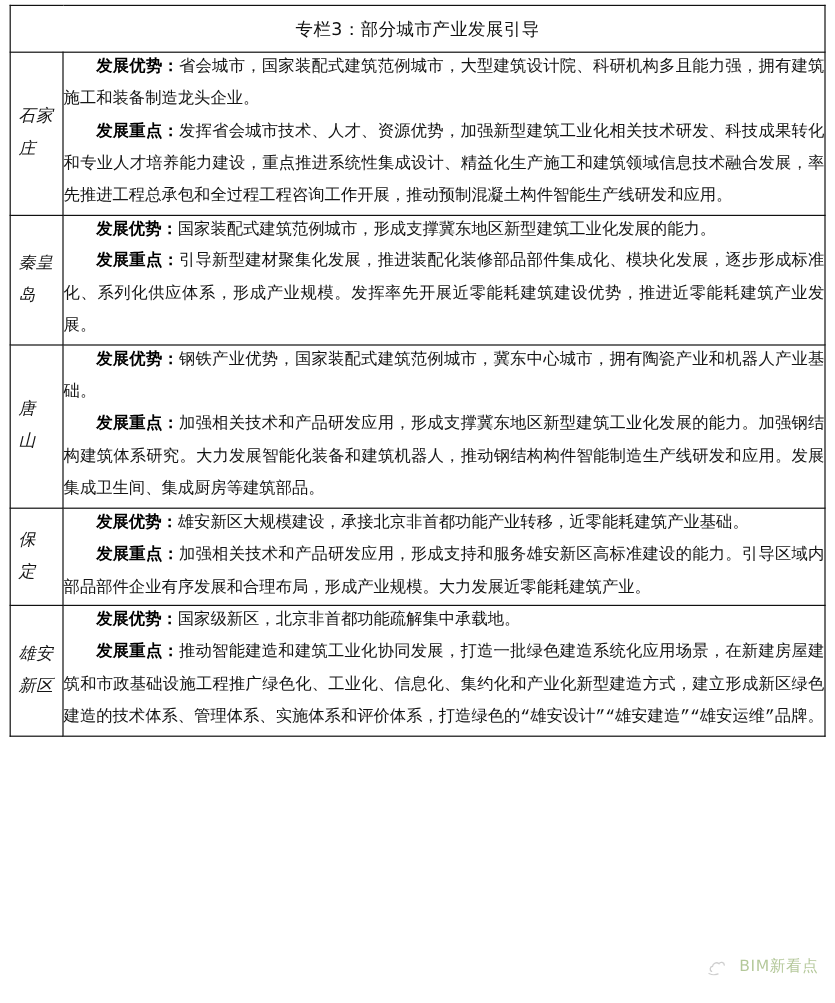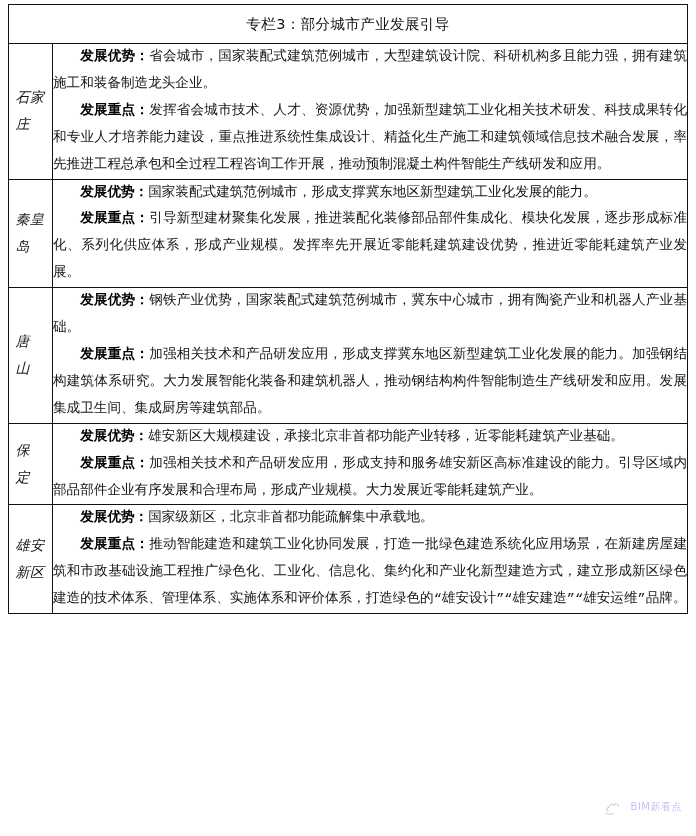--- a/index.html
+++ b/index.html
@@ -94,22 +94,22 @@
     position: absolute;
     right: 14px;
     bottom: 22px;
     display: flex;
     align-items: center;
     gap: 4px;
     opacity: 0.42;
     pointer-events: none;
   }
   .watermark .wm-text {
-    font-size: 10px;
-    color: #8b5cf6;
+    font-size: 13px;
+    color: #4d7c0f;
     letter-spacing: 0.5px;
     font-family: "DejaVu Sans", "Liberation Sans", sans-serif;
   }
   .watermark .wm-icon {
     width: 22px;
     height: 14px;
     display: block;
   }
 </style>
 </head>

